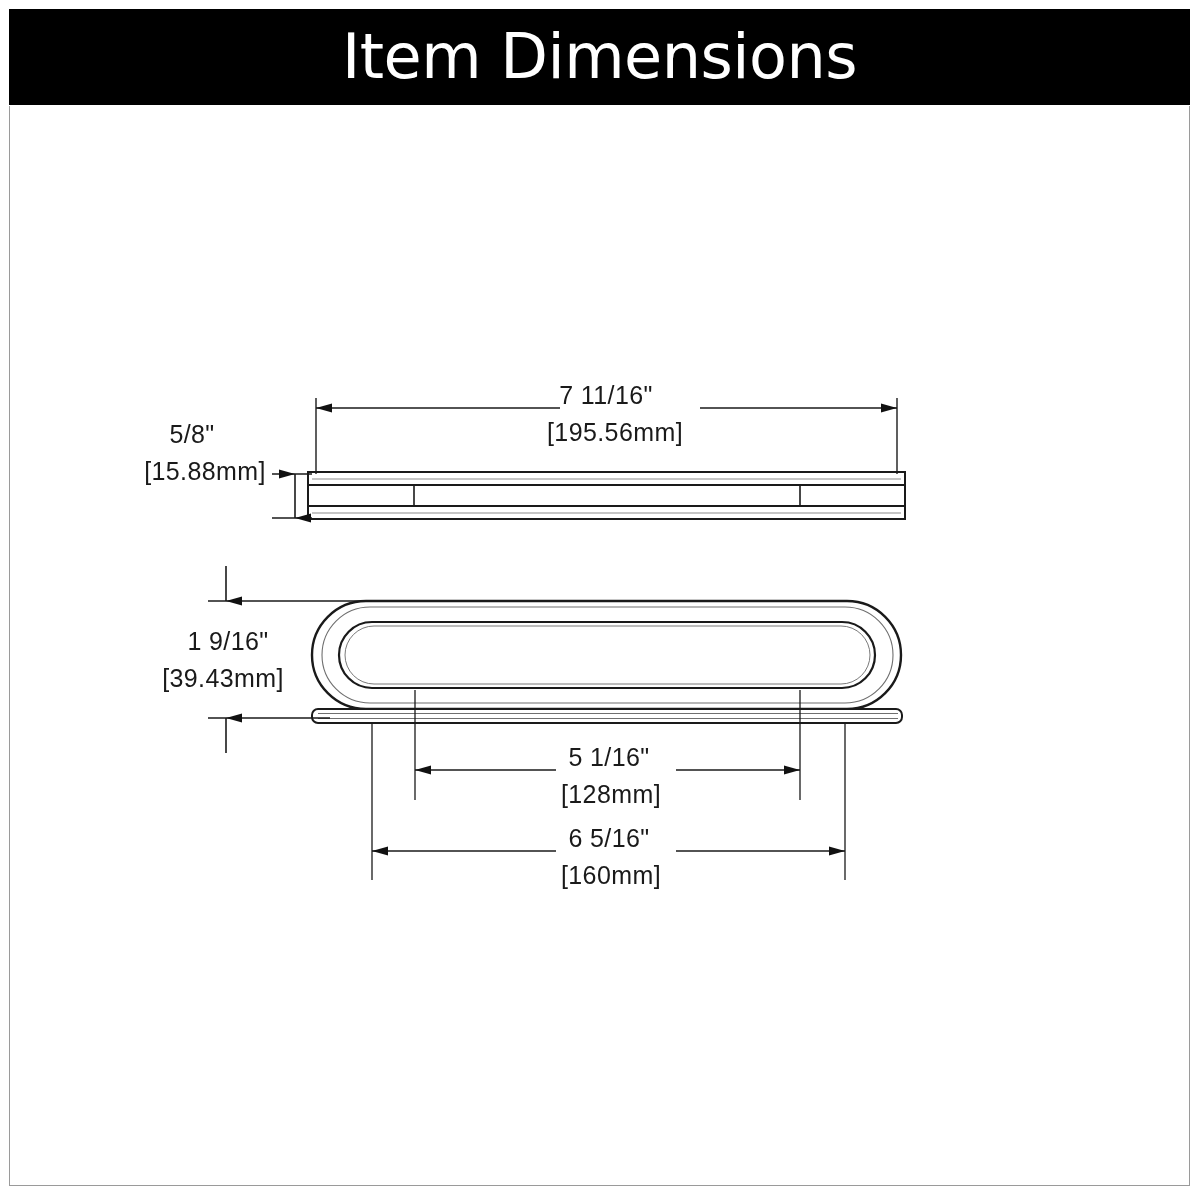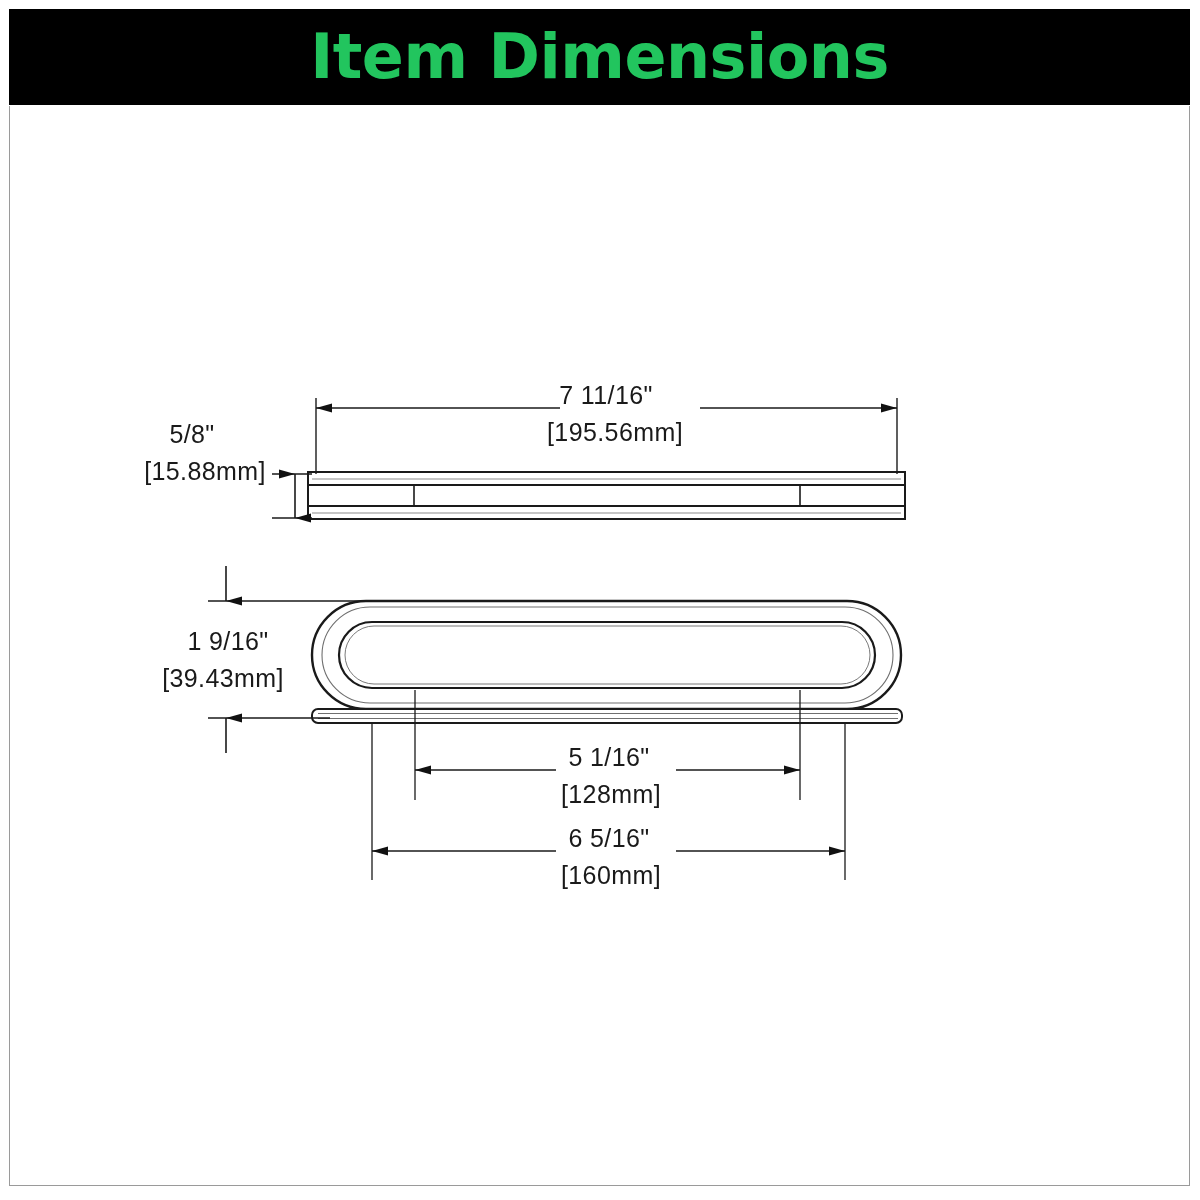--- a/index.html
+++ b/index.html
@@ -18,24 +18,24 @@
   #header-bar {
     position:absolute;
     left:9px; top:9px;
     width:1181px; height:96px;
     background:#000000;
     display:flex;
     align-items:center;
     justify-content:center;
   }
   #header-title {
-    color:#22c55e;
+    color:#ffffff;
     font-family:"DejaVu Sans", sans-serif;
     font-size:62px;
-    font-weight:bold;
+    font-weight:normal;
     letter-spacing:-0.5px;
     line-height:1;
     white-space:nowrap;
   }
   
   #canvas-frame {
     position:absolute;
     left:9px; top:106px;
     width:1181px; height:1080px;
     border:1px solid #9a9a9a;

